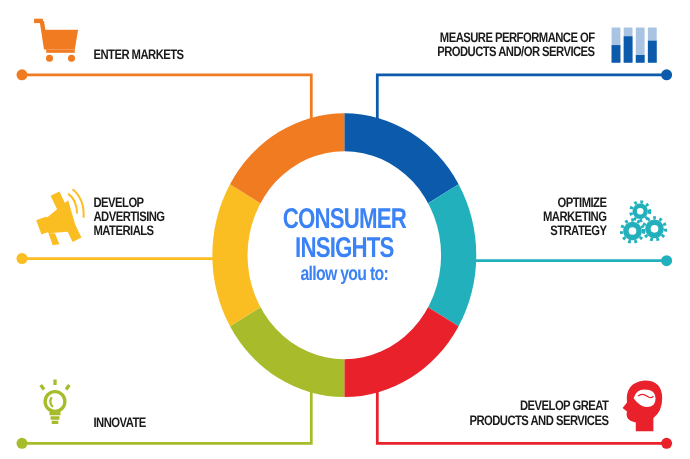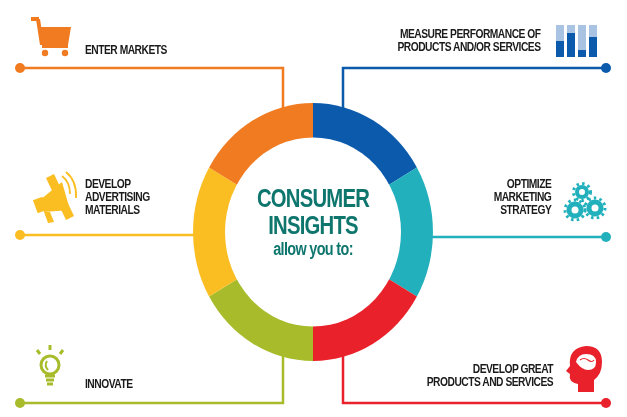--- a/index.html
+++ b/index.html
@@ -5,21 +5,21 @@
   html, body { margin:0; padding:0; background:#ffffff; }
   body { width:627px; height:417px; position:relative; overflow:hidden;
          font-family:"Liberation Sans", sans-serif; }
   svg.canvas { position:absolute; left:0; top:0; }
   .label { position:absolute; font-family:"Liberation Sans", sans-serif;
            font-weight:bold; color:#1a1a1a; font-size:12.5px; line-height:13px;
            letter-spacing:-0.6px; transform:scaleX(0.82); white-space:nowrap; }
   .label.left { transform-origin:left top; }
   .label.right { transform-origin:right top; text-align:right; }
   .center-text { position:absolute; left:233px; top:185px; width:160px; text-align:center;
-                 font-weight:bold; color:#0f766e; }
+                 font-weight:bold; color:#3b82f6; }
   .center-text .t1 { font-size:26px; line-height:27px; letter-spacing:-1px; transform:scaleX(0.78); display:block; }
   .center-text .t3 { font-size:18px; line-height:20px; letter-spacing:-0.8px; transform:scaleX(0.8); display:block; }
 </style>
 </head>
 <body>
 
 <svg class="canvas" width="627" height="417" viewBox="0 0 627 417">
 
   <g stroke="#F07B21" stroke-width="2.5" fill="none">
     <polyline points="20,68 283,68 283,110"></polyline>

